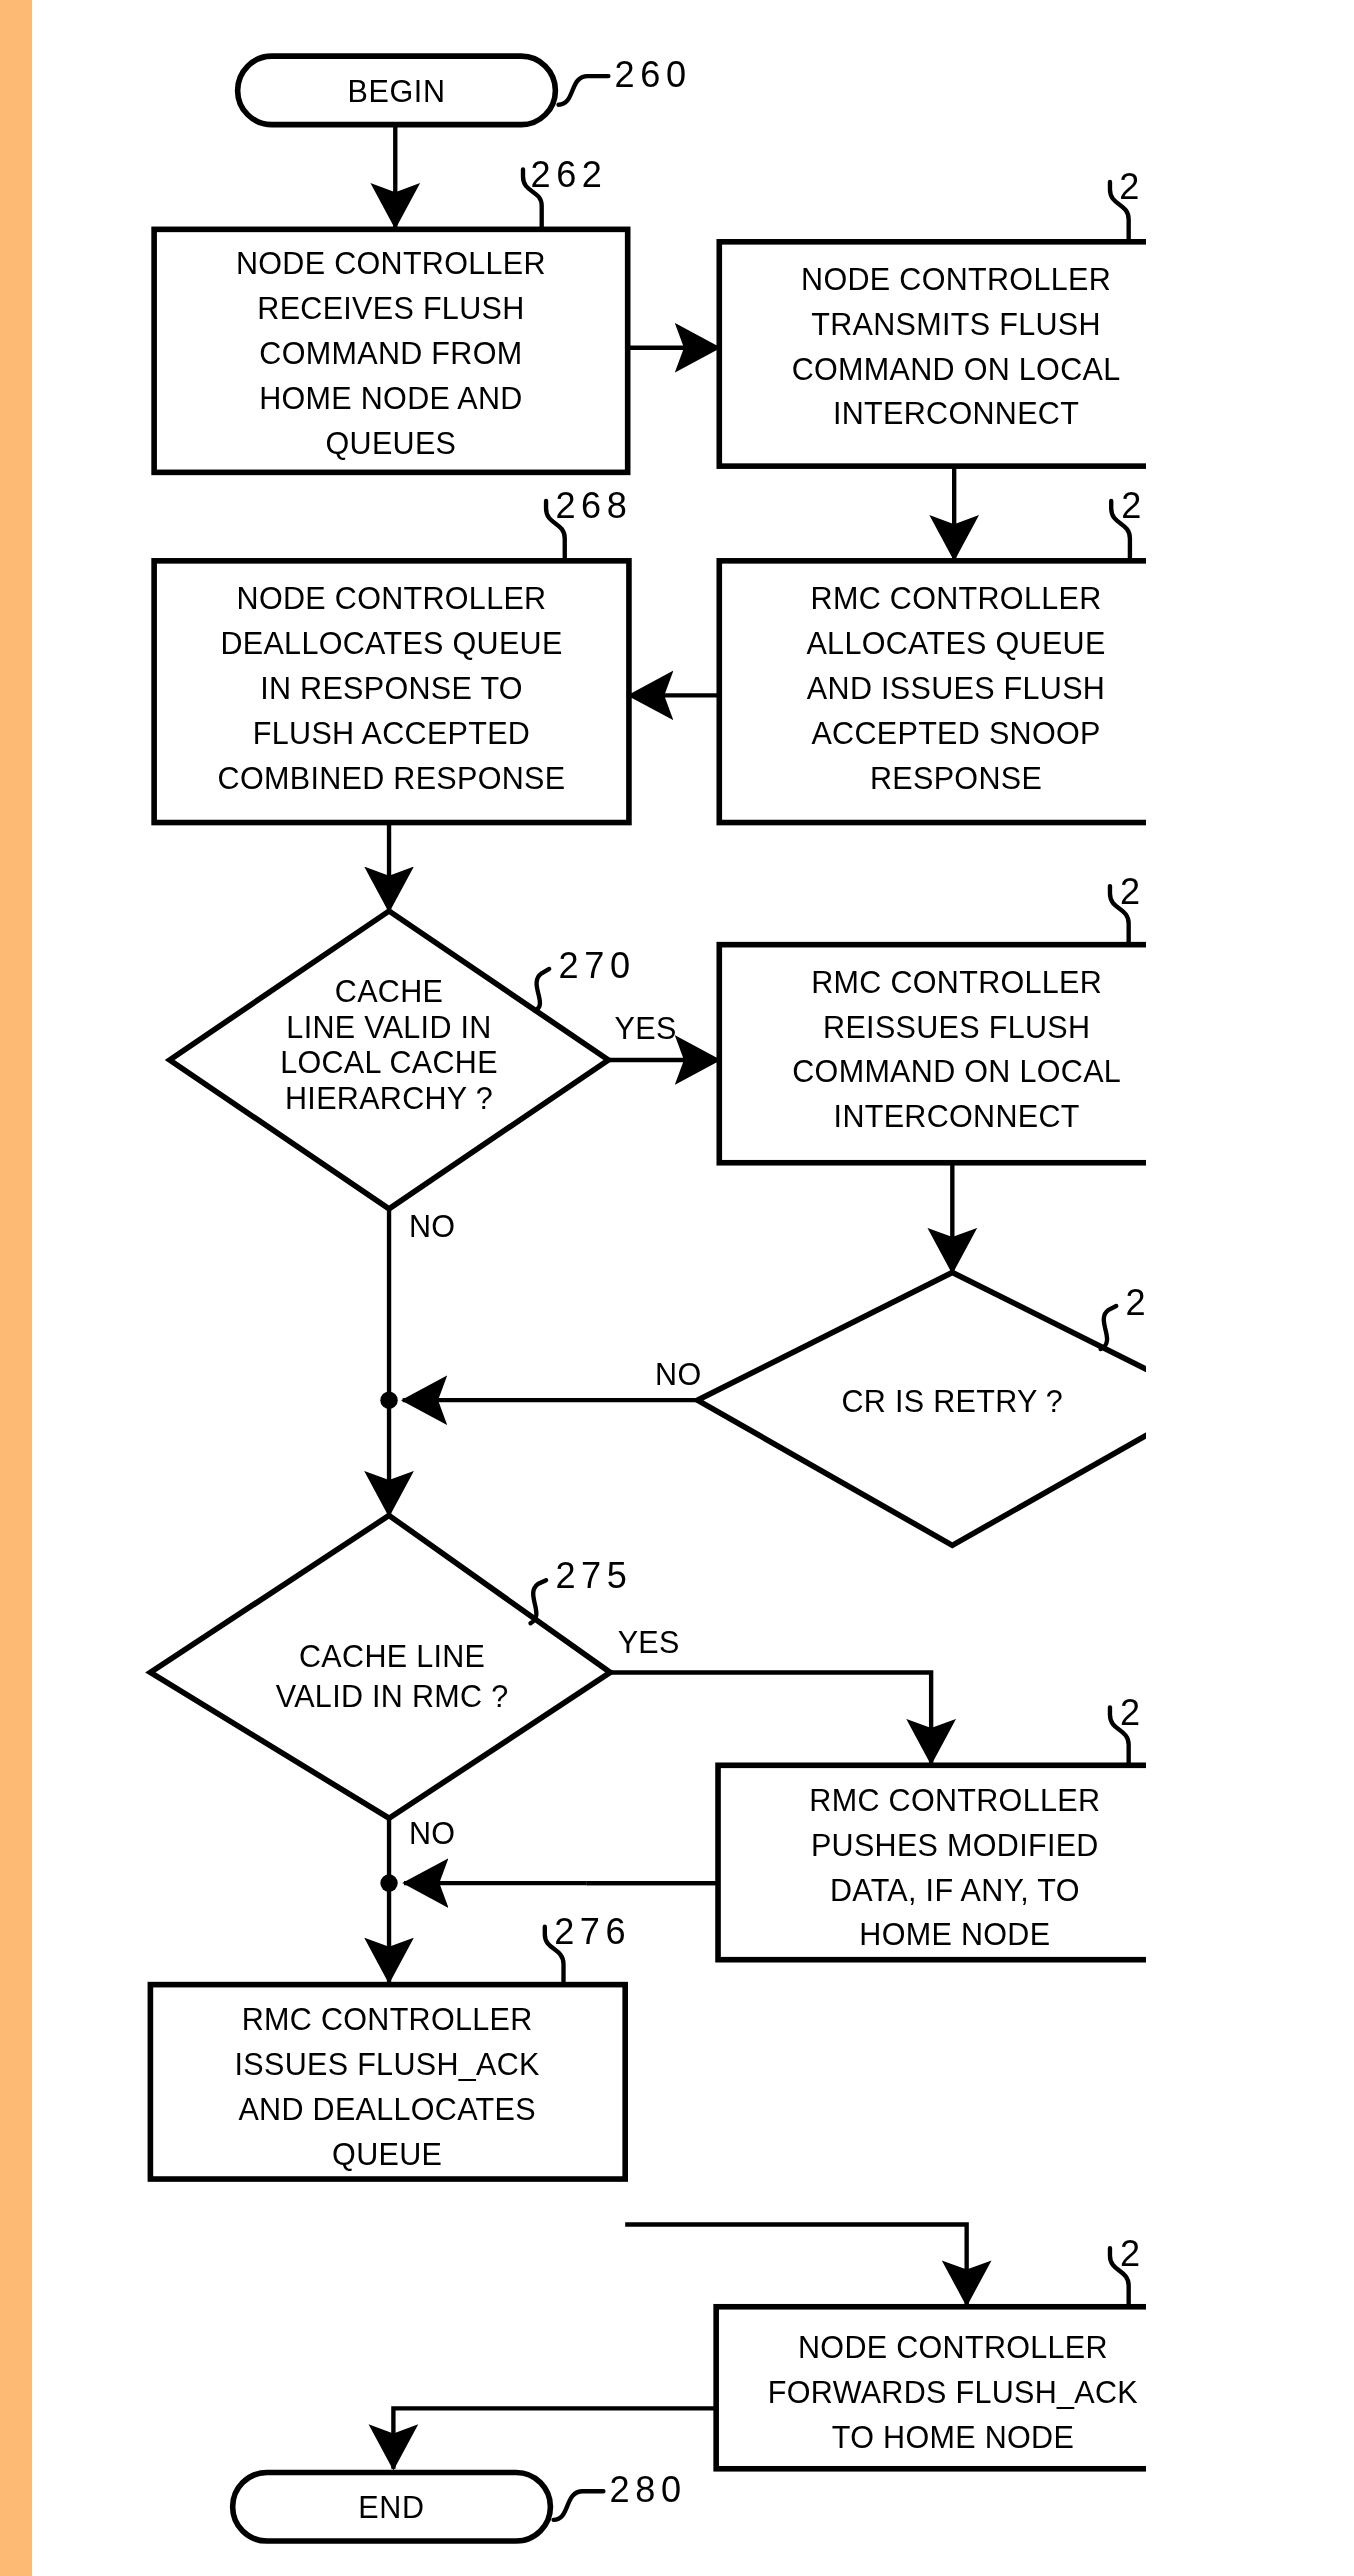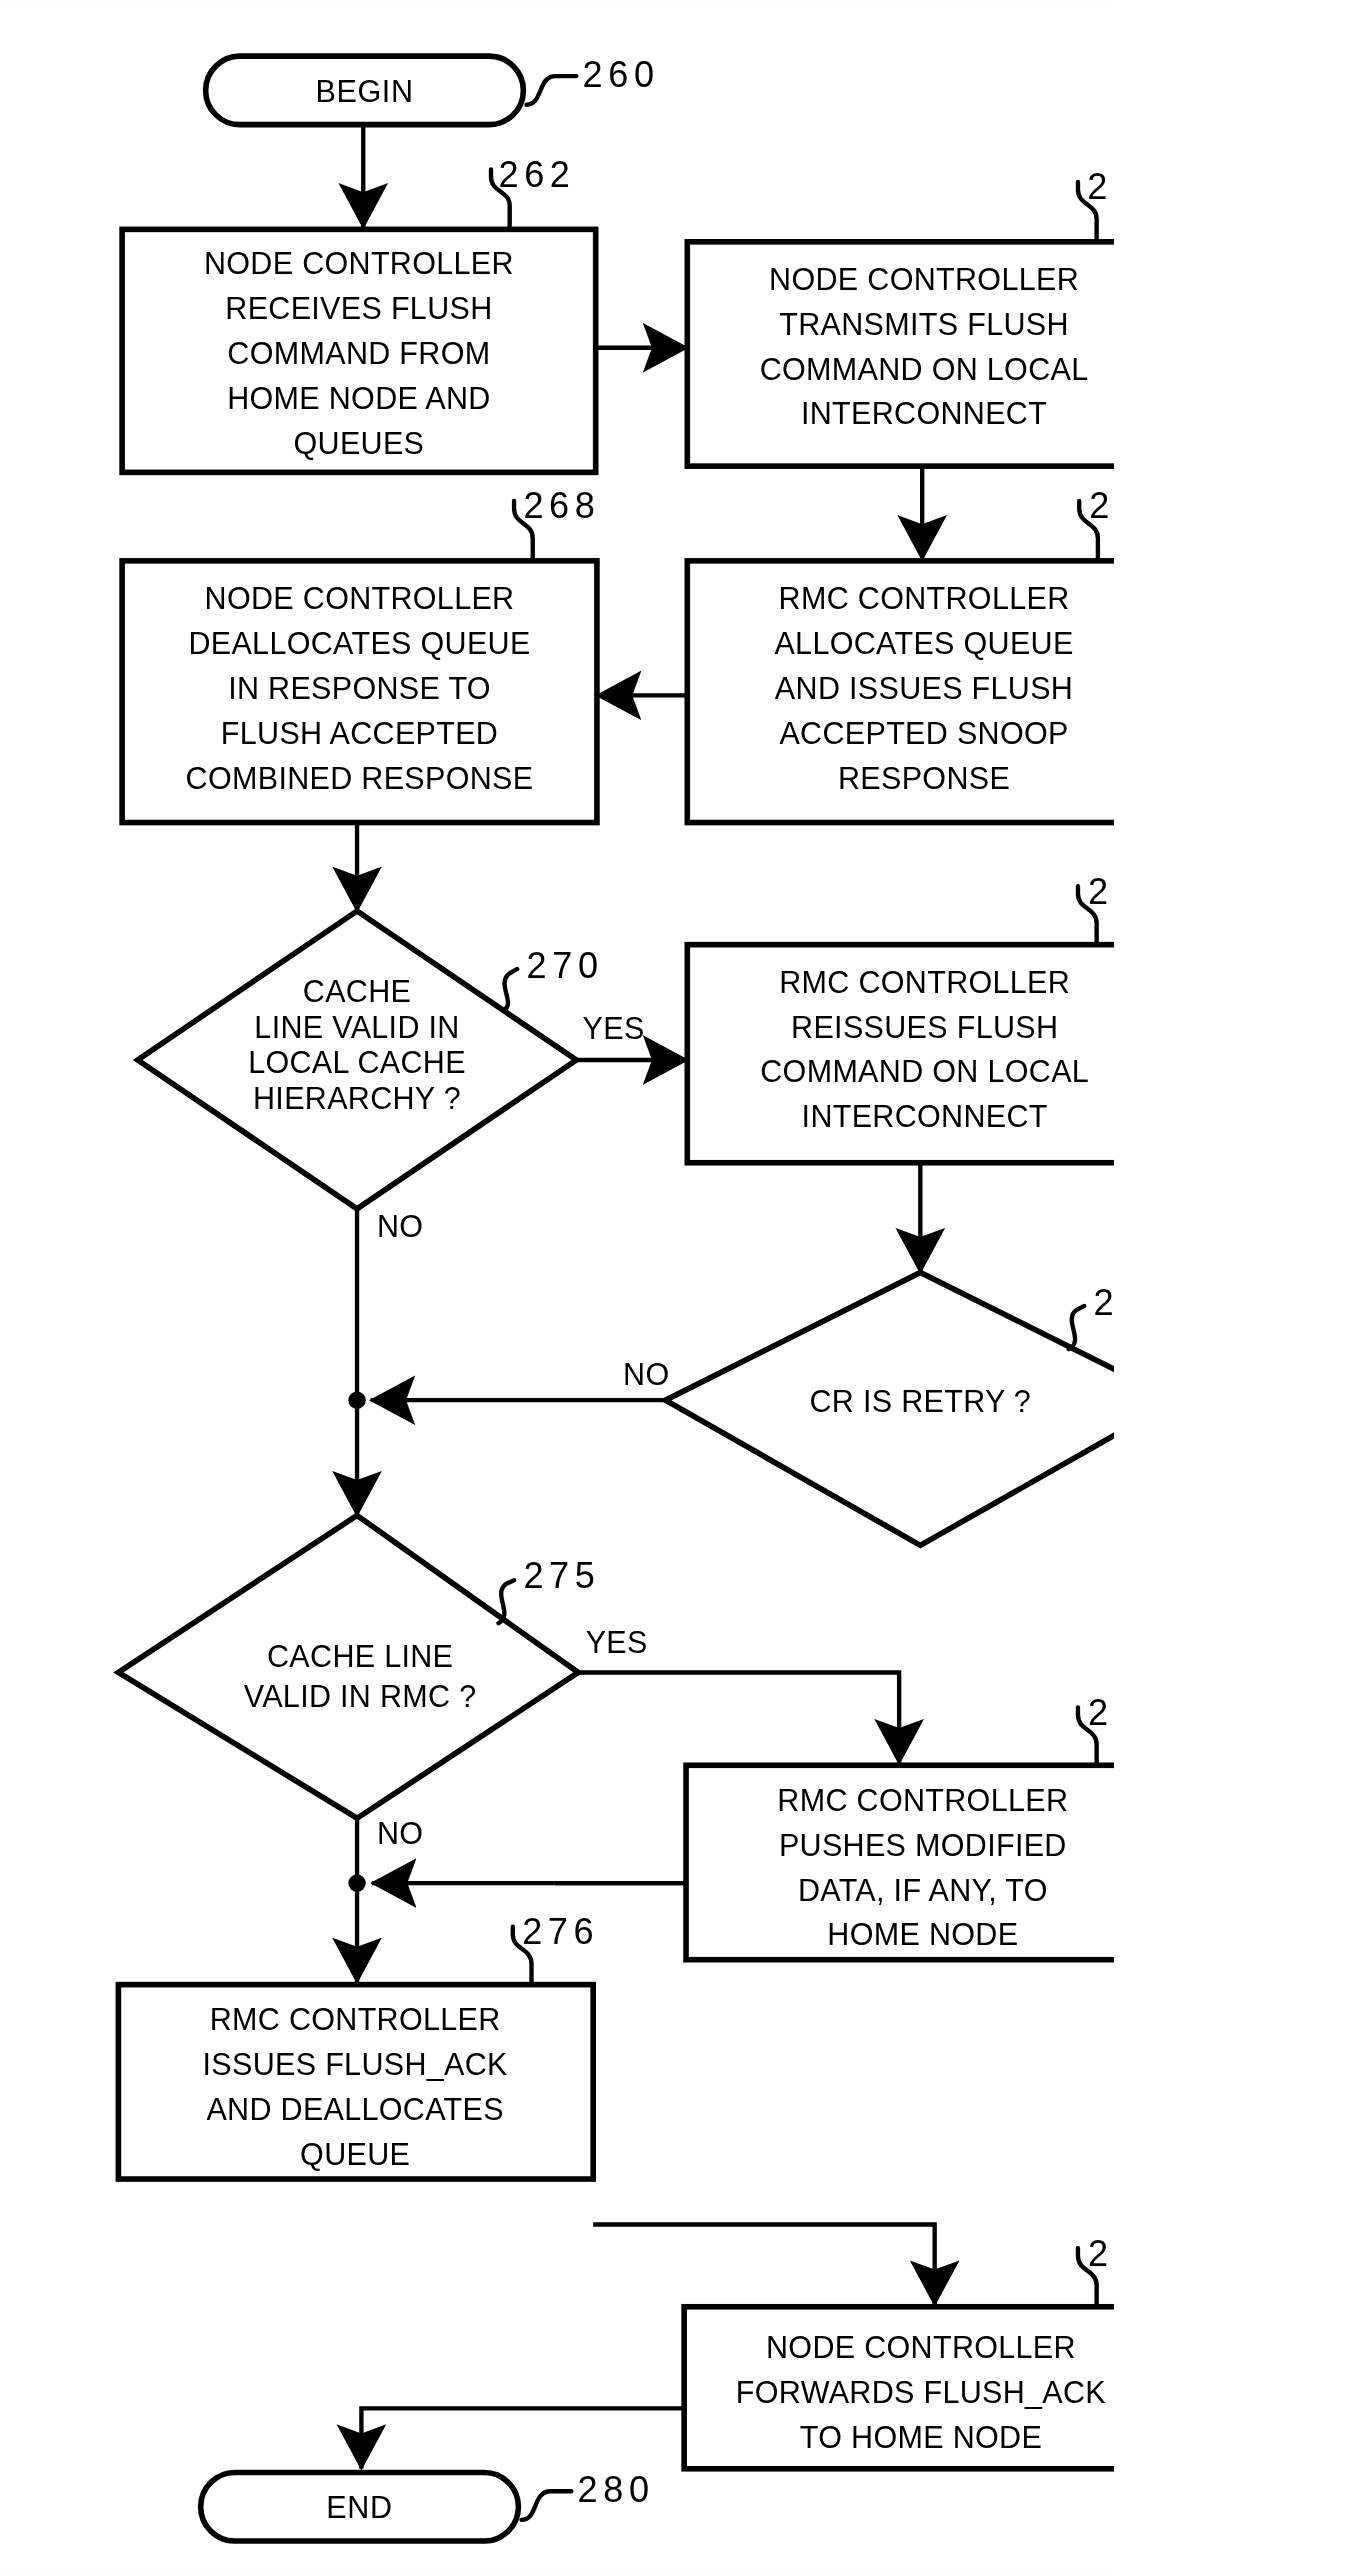--- a/index.html
+++ b/index.html
@@ -1,17 +1,17 @@
 <!DOCTYPE html>
 <html style="font-size:10px"><head>
 <meta charset="utf-8">
 <style>
   html,body{margin:0;padding:0;background:#ffffff;}
   body{font-family:"Liberation Sans", sans-serif;}
-  #page{position:relative;width:1114px;height:2576px;background:#fdba74;overflow:hidden;}
+  #page{position:relative;width:1114px;height:2576px;background:#fdba74;overflow:hidden;padding-left:32px;}
   svg{display:block;}
   .shape-text{font-family:"Liberation Sans", sans-serif;font-weight:400;fill:#000;text-anchor:middle;}
   .box-text{font-size:49px;letter-spacing:0.5px;}
   .term-text{font-size:49px;letter-spacing:1px;}
   .diamond-text{font-size:49px;letter-spacing:0.5px;}
   .branch-text{font-size:49px;letter-spacing:0.5px;fill:#000;}
   .ref-text{font-size:58px;letter-spacing:9px;fill:#000;font-family:"Liberation Sans", sans-serif;}
   .stroke{fill:none;stroke:#000;stroke-width:7;}
   .shape-fill{fill:#ffffff;stroke:#000;stroke-width:9;}
   .leader{fill:none;stroke:#000;stroke-width:7;stroke-linecap:round;}

